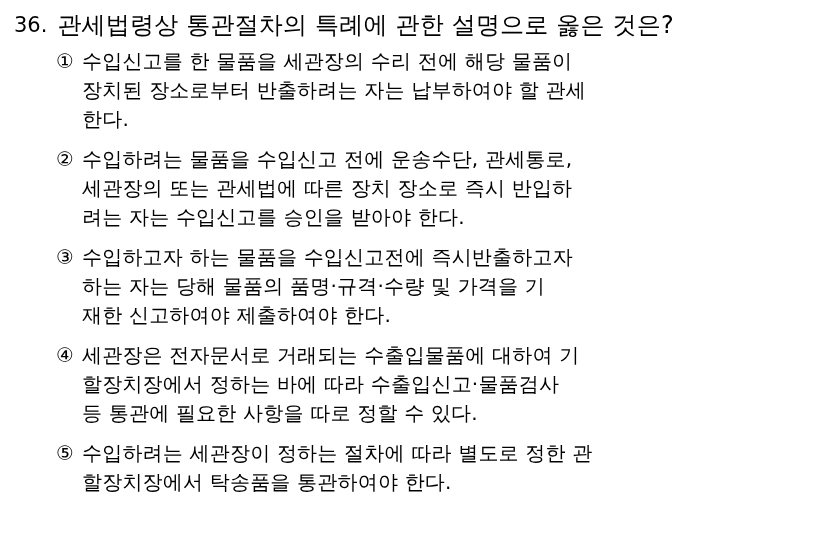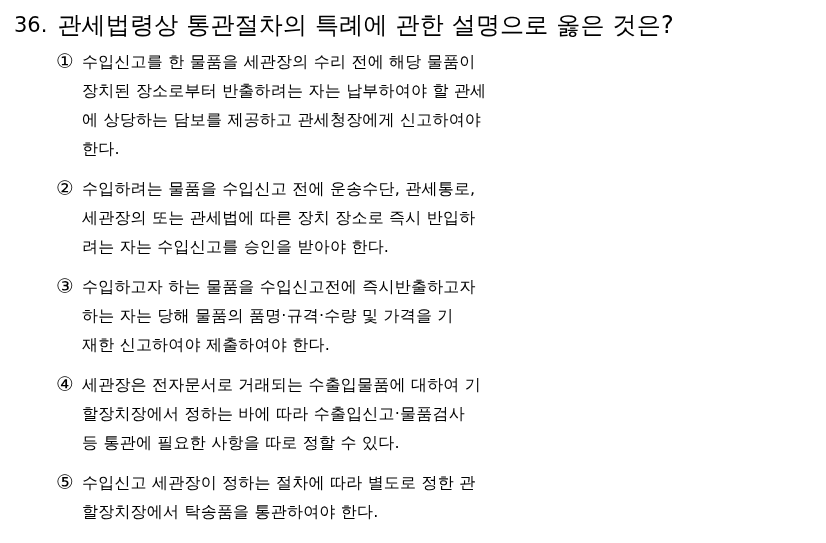--- a/index.html
+++ b/index.html
@@ -49,21 +49,21 @@
     margin-bottom: 11px;
   }
   .choice-marker {
     font-size: 20px;
     line-height: 29px;
     width: 26px;
     flex: 0 0 26px;
     text-align: left;
   }
   .choice-body {
-    font-size: 16px;
+    font-size: 20px;
     line-height: 29px;
     letter-spacing: 0.2px;
   }
   .choice-line {
     white-space: nowrap;
     text-align: justify;
   }
   .spread {
     display: flex;
     justify-content: space-between;
@@ -79,21 +79,20 @@
     <div class="q-text">관세법령상 통관절차의 특례에 관한 설명으로 옳은 것은?</div>
   </div>
 
   <div class="choices">
 
     <div class="choice">
       <div class="choice-marker">①</div>
       <div class="choice-body">
         <div class="choice-line spread">수입신고를 한 물품을 세관장의 수리 전에 해당 물품이</div>
         <div class="choice-line spread">장치된 장소로부터 반출하려는 자는 납부하여야 할 관세</div>
-        <div class="choice-line spread">에 상당하는 담보를 제공하고 관세청장에게 신고하여야</div>
         <div class="choice-line">한다.</div>
       </div>
     </div>
 
     <div class="choice">
       <div class="choice-marker">②</div>
       <div class="choice-body">
         <div class="choice-line spread">수입하려는 물품을 수입신고 전에 운송수단, 관세통로,</div>
         <div class="choice-line spread">세관장의 또는 관세법에 따른 장치 장소로 즉시 반입하</div>
         <div class="choice-line">려는 자는 수입신고를 승인을 받아야 한다.</div>
@@ -114,19 +113,19 @@
       <div class="choice-body">
         <div class="choice-line spread">세관장은 전자문서로 거래되는 수출입물품에 대하여 기</div>
         <div class="choice-line spread">할장치장에서 정하는 바에 따라 수출입신고·물품검사</div>
         <div class="choice-line">등 통관에 필요한 사항을 따로 정할 수 있다.</div>
       </div>
     </div>
 
     <div class="choice">
       <div class="choice-marker">⑤</div>
       <div class="choice-body">
-        <div class="choice-line spread">수입신고 세관장이 정하는 절차에 따라 별도로 정한 관</div>
+        <div class="choice-line spread">수입하려는 세관장이 정하는 절차에 따라 별도로 정한 관</div>
         <div class="choice-line">할장치장에서 탁송품을 통관하여야 한다.</div>
       </div>
     </div>
 
   </div>
 </div>
 
 </body></html>

